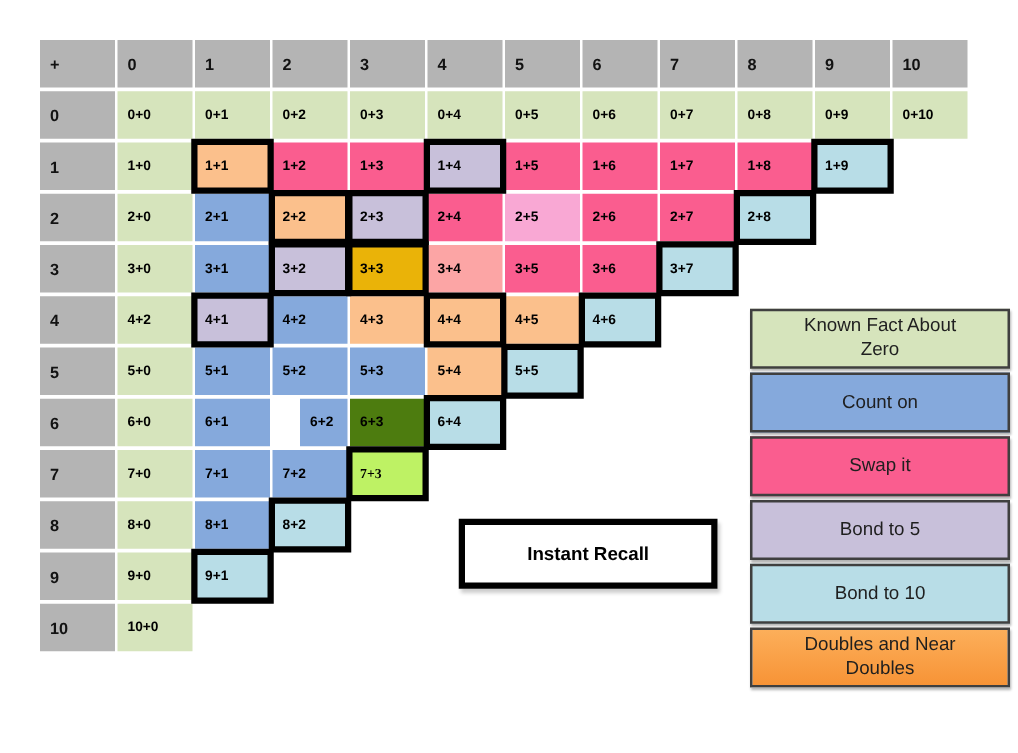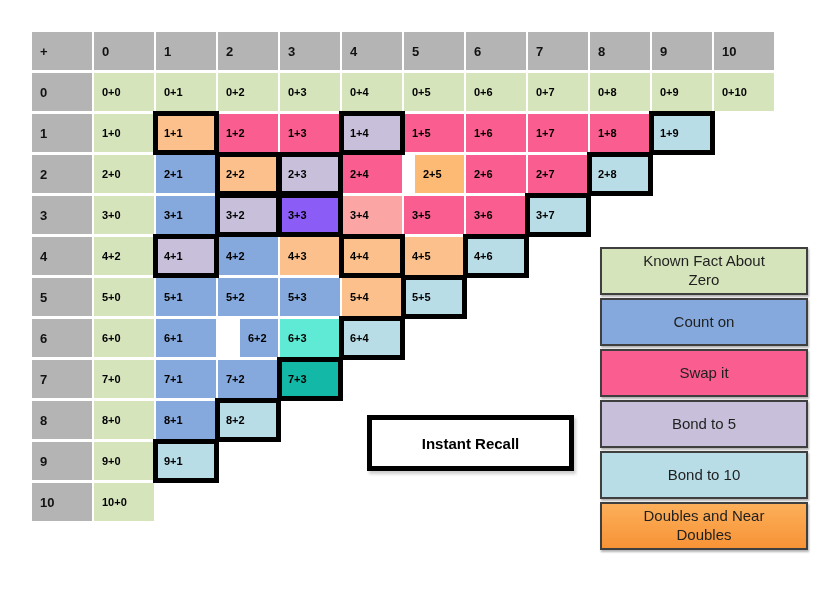--- a/index.html
+++ b/index.html
@@ -82,29 +82,29 @@
       <div class="cell fact" style="grid-area: 3 / 8; background: rgb(250, 93, 143);">1+6</div>
       <div class="cell fact" style="grid-area: 3 / 9; background: rgb(250, 93, 143);">1+7</div>
       <div class="cell fact" style="grid-area: 3 / 10; background: rgb(250, 93, 143);">1+8</div>
       <div class="cell fact ir" style="grid-area: 3 / 11; background: rgb(184, 221, 231);">1+9</div>
       <div class="cell hdr" style="grid-area: 4 / 1; background: rgb(180, 180, 180);">2</div>
       <div class="cell fact" style="grid-area: 4 / 2; background: rgb(214, 228, 188);">2+0</div>
       <div class="cell fact" style="grid-area: 4 / 3; background: rgb(133, 169, 220);">2+1</div>
       <div class="cell fact ir" style="grid-area: 4 / 4; background: rgb(251, 192, 140);">2+2</div>
       <div class="cell fact ir" style="grid-area: 4 / 5; background: rgb(200, 192, 218);">2+3</div>
       <div class="cell fact" style="grid-area: 4 / 6; background: rgb(250, 93, 143);">2+4</div>
-      <div class="cell fact" style="grid-area: 4 / 7; background: #fdba74; margin-left: 11px;">2+5</div>
+      <div class="cell fact" style="grid-area: 4 / 7; background: #f9a8d4;">2+5</div>
       <div class="cell fact" style="grid-area: 4 / 8; background: rgb(250, 93, 143);">2+6</div>
       <div class="cell fact" style="grid-area: 4 / 9; background: rgb(250, 93, 143);">2+7</div>
       <div class="cell fact ir" style="grid-area: 4 / 10; background: rgb(184, 221, 231);">2+8</div>
       <div class="cell hdr" style="grid-area: 5 / 1; background: rgb(180, 180, 180);">3</div>
       <div class="cell fact" style="grid-area: 5 / 2; background: rgb(214, 228, 188);">3+0</div>
       <div class="cell fact" style="grid-area: 5 / 3; background: rgb(133, 169, 220);">3+1</div>
       <div class="cell fact ir" style="grid-area: 5 / 4; background: rgb(200, 192, 218);">3+2</div>
-      <div class="cell fact ir" style="grid-area: 5 / 5; background: #8b5cf6;">3+3</div>
+      <div class="cell fact ir" style="grid-area: 5 / 5; background: #eab308;">3+3</div>
       <div class="cell fact" style="grid-area: 5 / 6; background: #fca5a5;">3+4</div>
       <div class="cell fact" style="grid-area: 5 / 7; background: rgb(250, 93, 143);">3+5</div>
       <div class="cell fact" style="grid-area: 5 / 8; background: rgb(250, 93, 143);">3+6</div>
       <div class="cell fact ir" style="grid-area: 5 / 9; background: rgb(184, 221, 231);">3+7</div>
       <div class="cell hdr" style="grid-area: 6 / 1; background: rgb(180, 180, 180);">4</div>
       <div class="cell fact" style="grid-area: 6 / 2; background: rgb(214, 228, 188);">4+2</div>
       <div class="cell fact ir" style="grid-area: 6 / 3; background: rgb(200, 192, 218);">4+1</div>
       <div class="cell fact" style="grid-area: 6 / 4; background: rgb(133, 169, 220);">4+2</div>
       <div class="cell fact" style="grid-area: 6 / 5; background: rgb(251, 192, 140);">4+3</div>
       <div class="cell fact ir" style="grid-area: 6 / 6; background: rgb(251, 192, 140);">4+4</div>
@@ -114,27 +114,27 @@
       <div class="cell fact" style="grid-area: 7 / 2; background: rgb(214, 228, 188);">5+0</div>
       <div class="cell fact" style="grid-area: 7 / 3; background: rgb(133, 169, 220);">5+1</div>
       <div class="cell fact" style="grid-area: 7 / 4; background: rgb(133, 169, 220);">5+2</div>
       <div class="cell fact" style="grid-area: 7 / 5; background: rgb(133, 169, 220);">5+3</div>
       <div class="cell fact" style="grid-area: 7 / 6; background: rgb(251, 192, 140);">5+4</div>
       <div class="cell fact ir" style="grid-area: 7 / 7; background: rgb(184, 221, 231);">5+5</div>
       <div class="cell hdr" style="grid-area: 8 / 1; background: rgb(180, 180, 180);">6</div>
       <div class="cell fact" style="grid-area: 8 / 2; background: rgb(214, 228, 188);">6+0</div>
       <div class="cell fact" style="grid-area: 8 / 3; background: rgb(133, 169, 220); text-align: right;">6+1</div>
       <div class="cell fact" style="grid-area: 8 / 4; background: rgb(133, 169, 220); margin-left: 22px;">6+2</div>
-      <div class="cell fact" style="grid-area: 8 / 5; background: #5eead4;">6+3</div>
+      <div class="cell fact" style="grid-area: 8 / 5; background: #4d7c0f;">6+3</div>
       <div class="cell fact ir" style="grid-area: 8 / 6; background: rgb(184, 221, 231);">6+4</div>
       <div class="cell hdr" style="grid-area: 9 / 1; background: rgb(180, 180, 180);">7</div>
       <div class="cell fact" style="grid-area: 9 / 2; background: rgb(214, 228, 188);">7+0</div>
       <div class="cell fact" style="grid-area: 9 / 3; background: rgb(133, 169, 220);">7+1</div>
       <div class="cell fact" style="grid-area: 9 / 4; background: rgb(133, 169, 220);">7+2</div>
-      <div class="cell fact ir" style="grid-area: 9 / 5; background: #14b8a6;">7+3</div>
+      <div class="cell fact ir" style="grid-area: 9 / 5; background: #bef264; font-family: Liberation Serif, serif;">7+3</div>
       <div class="cell hdr" style="grid-area: 10 / 1; background: rgb(180, 180, 180);">8</div>
       <div class="cell fact" style="grid-area: 10 / 2; background: rgb(214, 228, 188);">8+0</div>
       <div class="cell fact" style="grid-area: 10 / 3; background: rgb(133, 169, 220);">8+1</div>
       <div class="cell fact ir" style="grid-area: 10 / 4; background: rgb(184, 221, 231);">8+2</div>
       <div class="cell hdr" style="grid-area: 11 / 1; background: rgb(180, 180, 180);">9</div>
       <div class="cell fact" style="grid-area: 11 / 2; background: rgb(214, 228, 188);">9+0</div>
       <div class="cell fact ir" style="grid-area: 11 / 3; background: rgb(184, 221, 231);">9+1</div>
       <div class="cell hdr" style="grid-area: 12 / 1; background: rgb(180, 180, 180);">10</div>
       <div class="cell fact" style="grid-area: 12 / 2; background: rgb(214, 228, 188);">10+0</div>
     </div>

